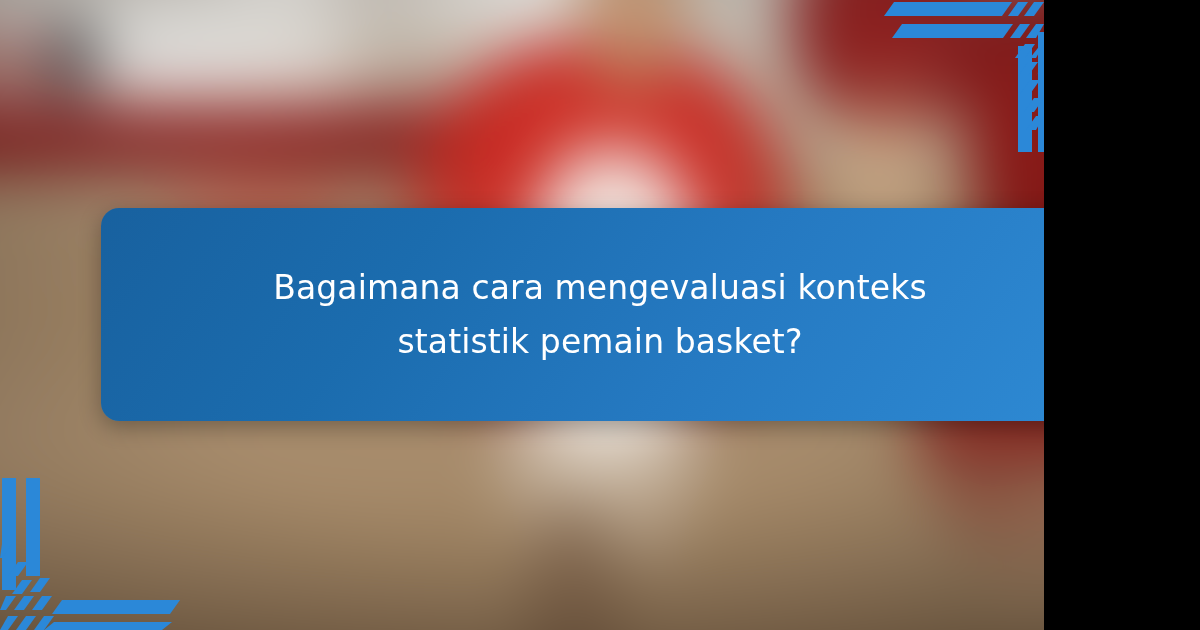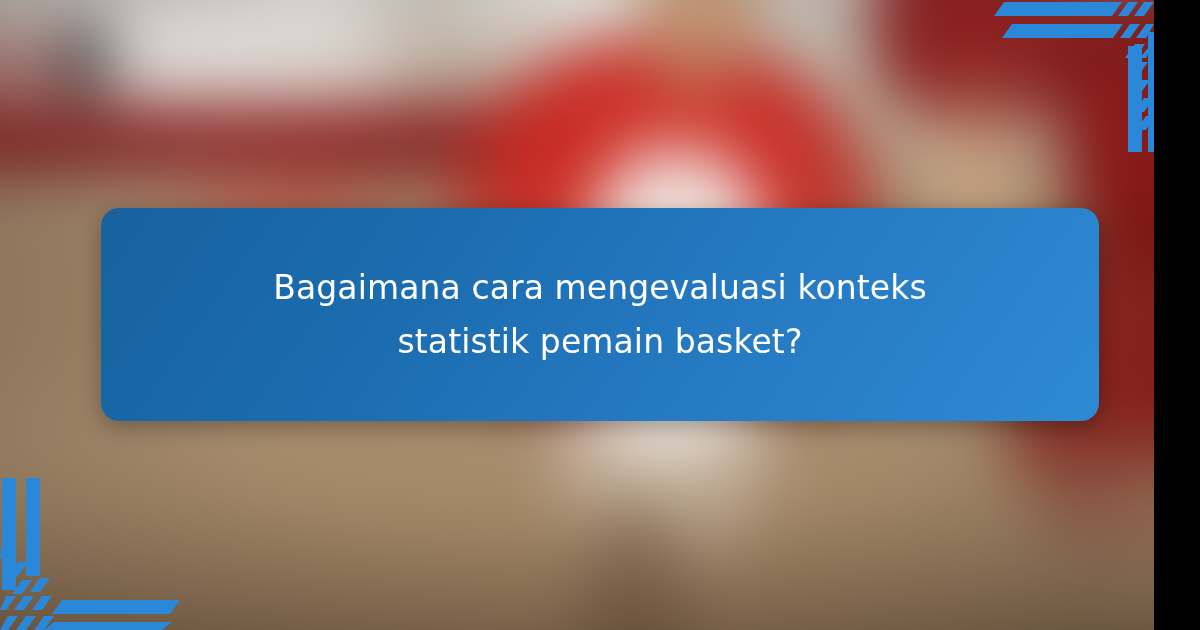--- a/index.html
+++ b/index.html
@@ -6,21 +6,21 @@
     margin: 0;
     padding: 0;
     background: #000;
   }
   body {
     font-family: "DejaVu Sans", sans-serif;
   }
 
   .canvas {
     position: relative;
-    width: 1154px;
+    width: 1044px;
     height: 630px;
     overflow: hidden;
     background: #8b6f52;
   }
 
   
   .photo {
     position: absolute;
     inset: -60px;
     filter: blur(26px) saturate(1.05);

